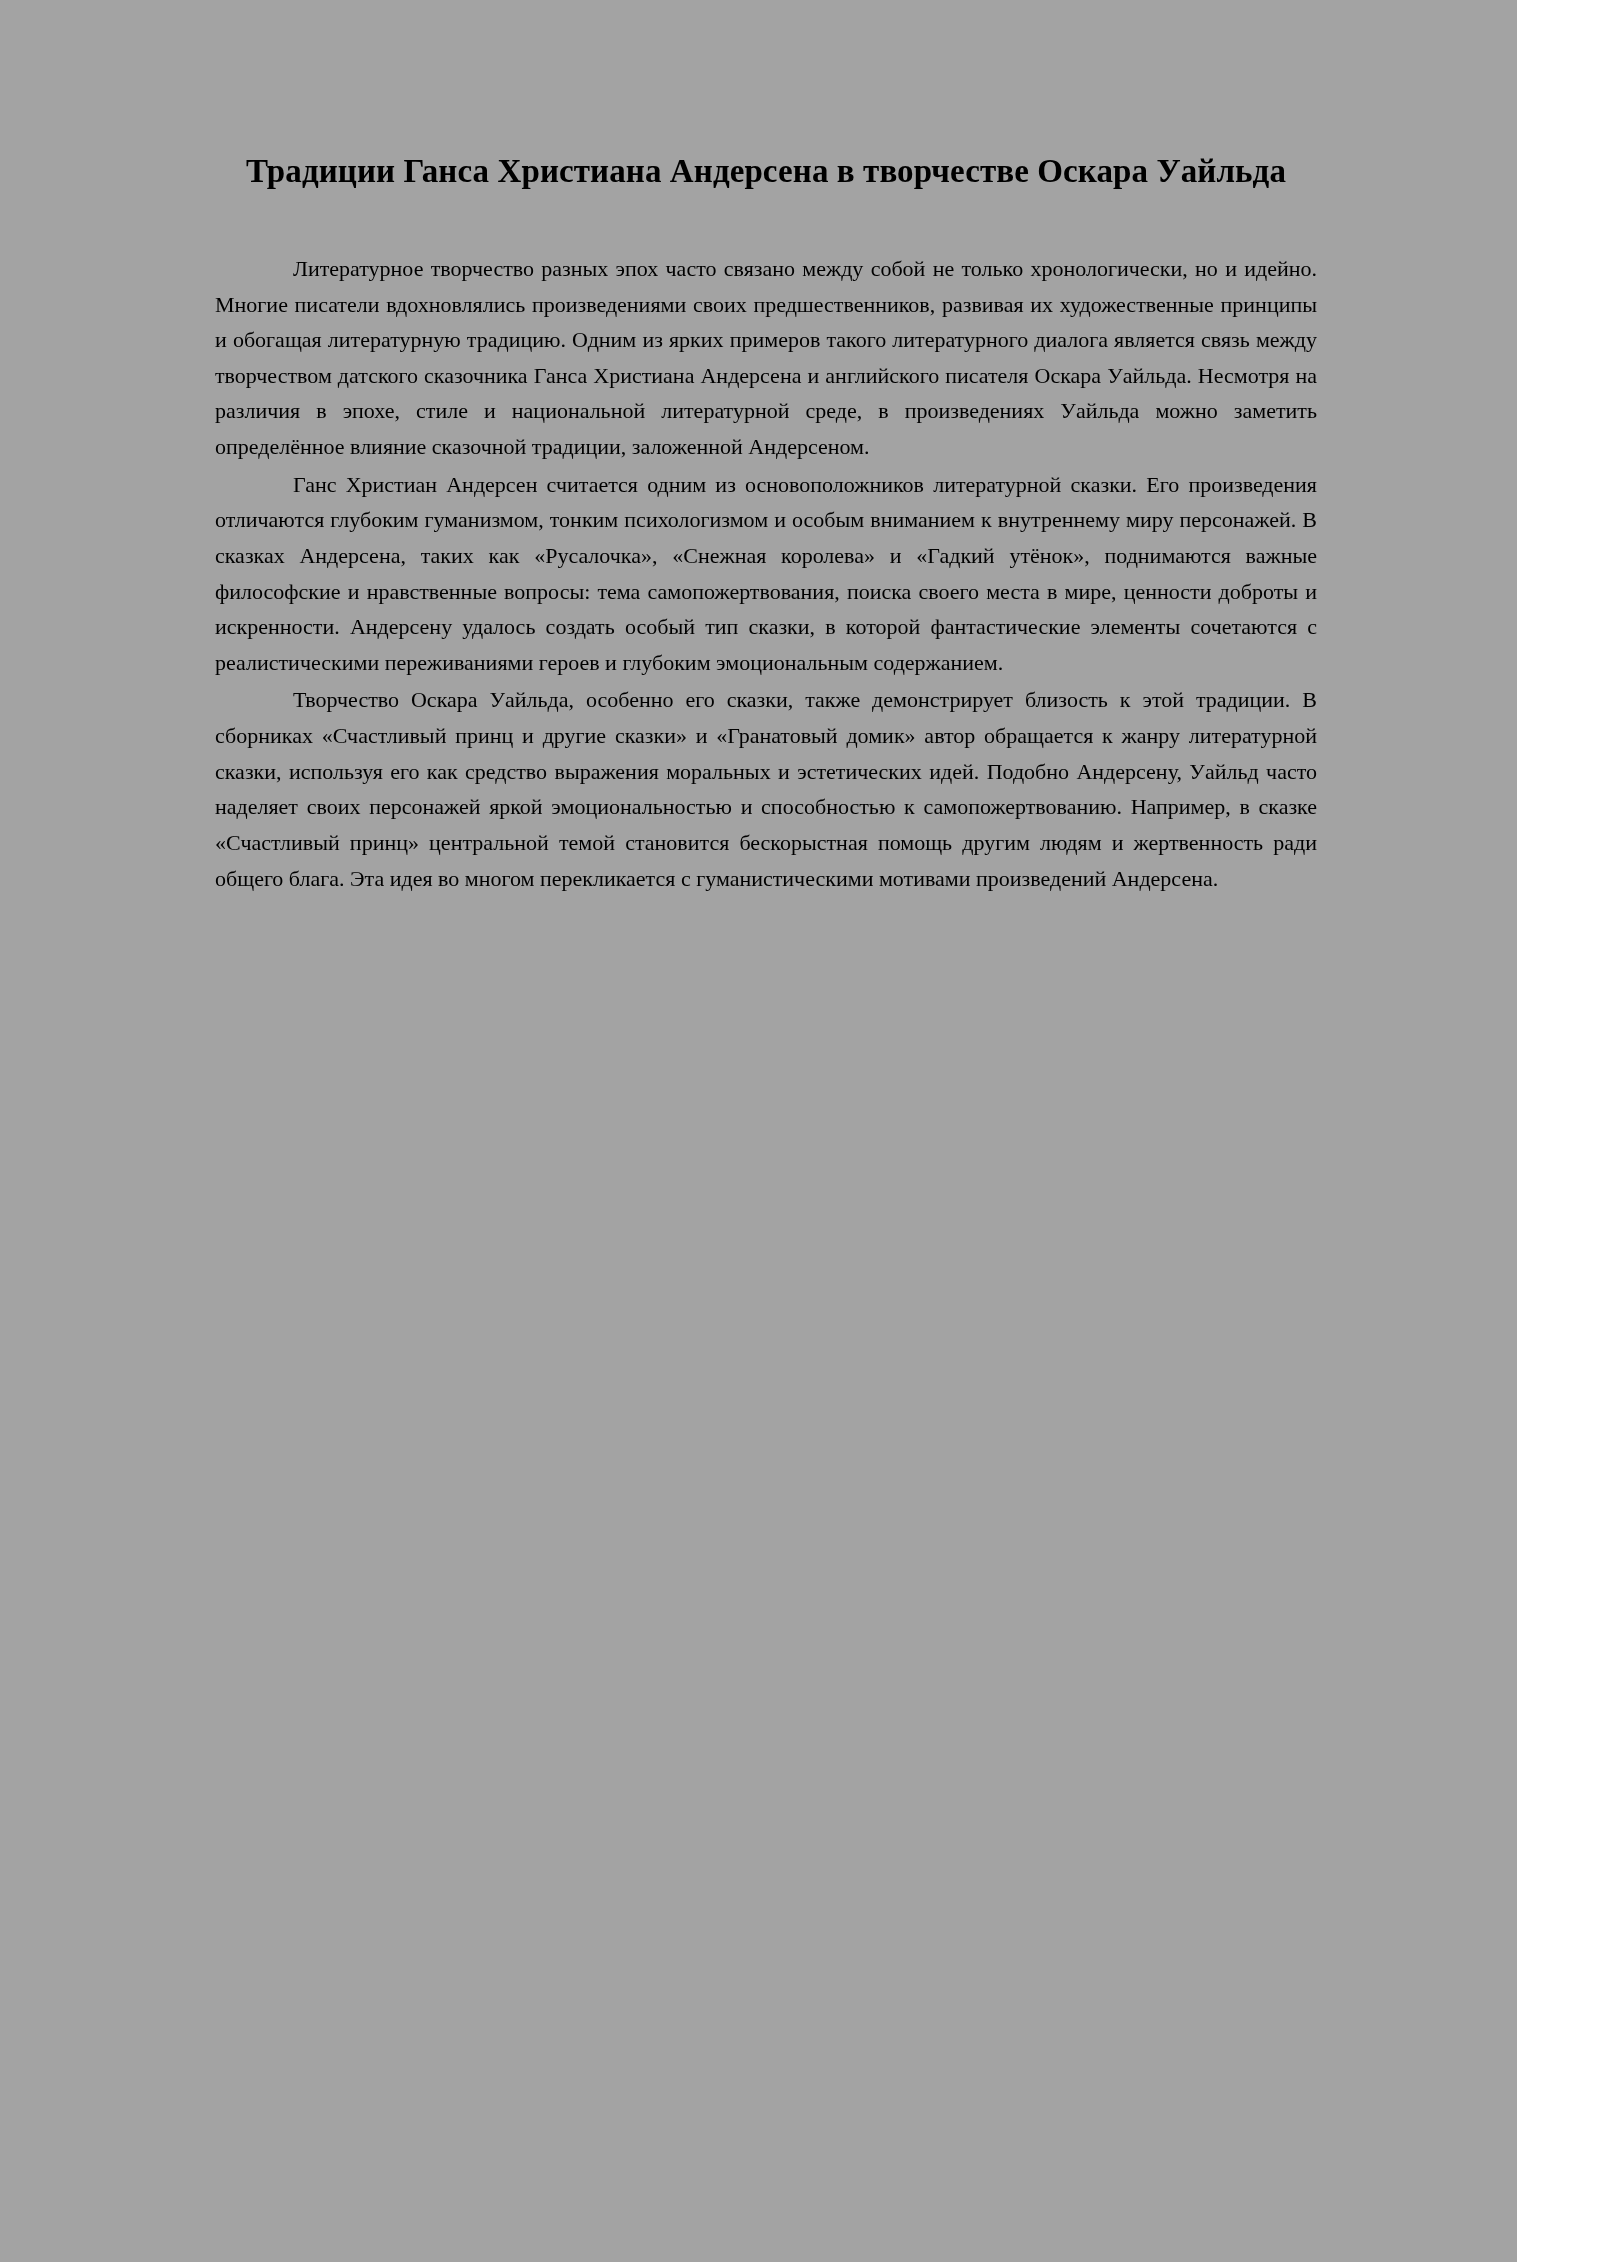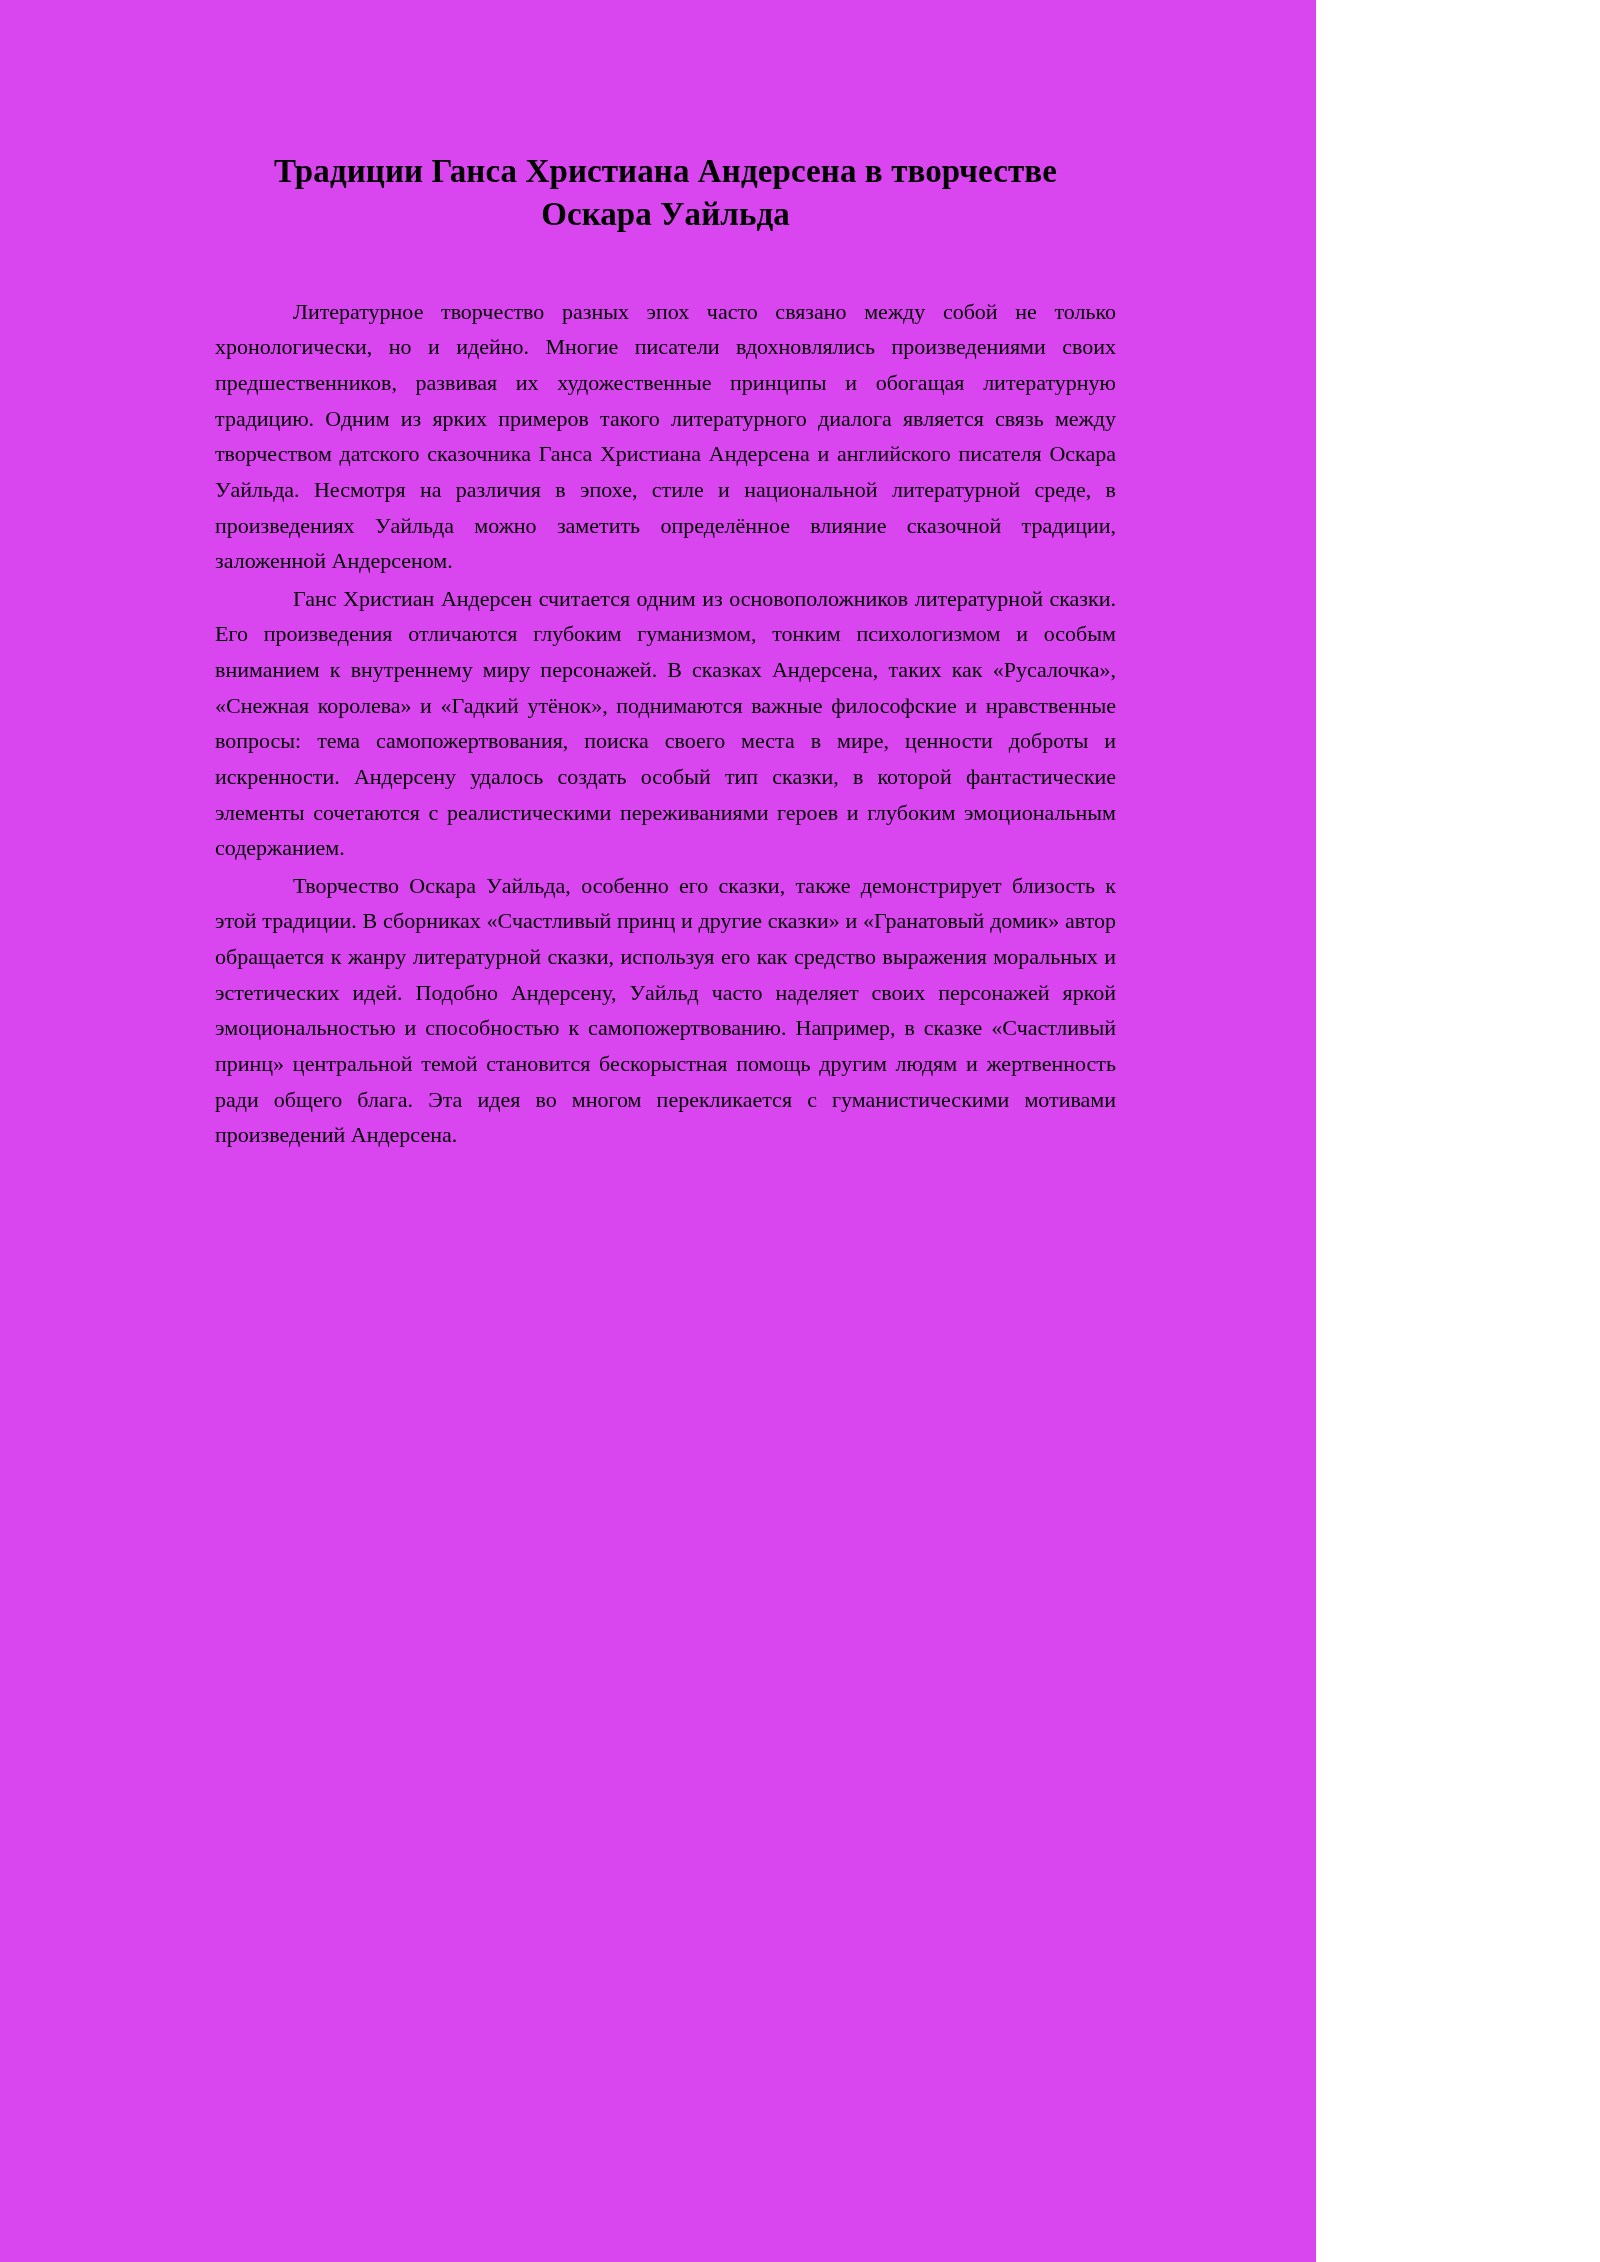--- a/index.html
+++ b/index.html
@@ -8,25 +8,25 @@
     background: #ffffff;
   }
   body {
     width: 1600px;
     min-height: 2262px;
     font-family: "Liberation Serif", "DejaVu Serif", serif;
     color: #000000;
   }
   .page {
     position: relative;
-    width: 1316px;
+    width: 1517px;
     min-height: 2262px;
     box-sizing: border-box;
     padding: 150px 200px 120px 215px;
-    background: #d946ef;
+    background: #a3a3a3;
   }
   .doc-title {
     text-align: center;
     font-weight: bold;
     font-size: 33px;
     line-height: 1.3;
     margin: 0 0 58px 0;
     letter-spacing: 0.1px;
   }
   .para {

